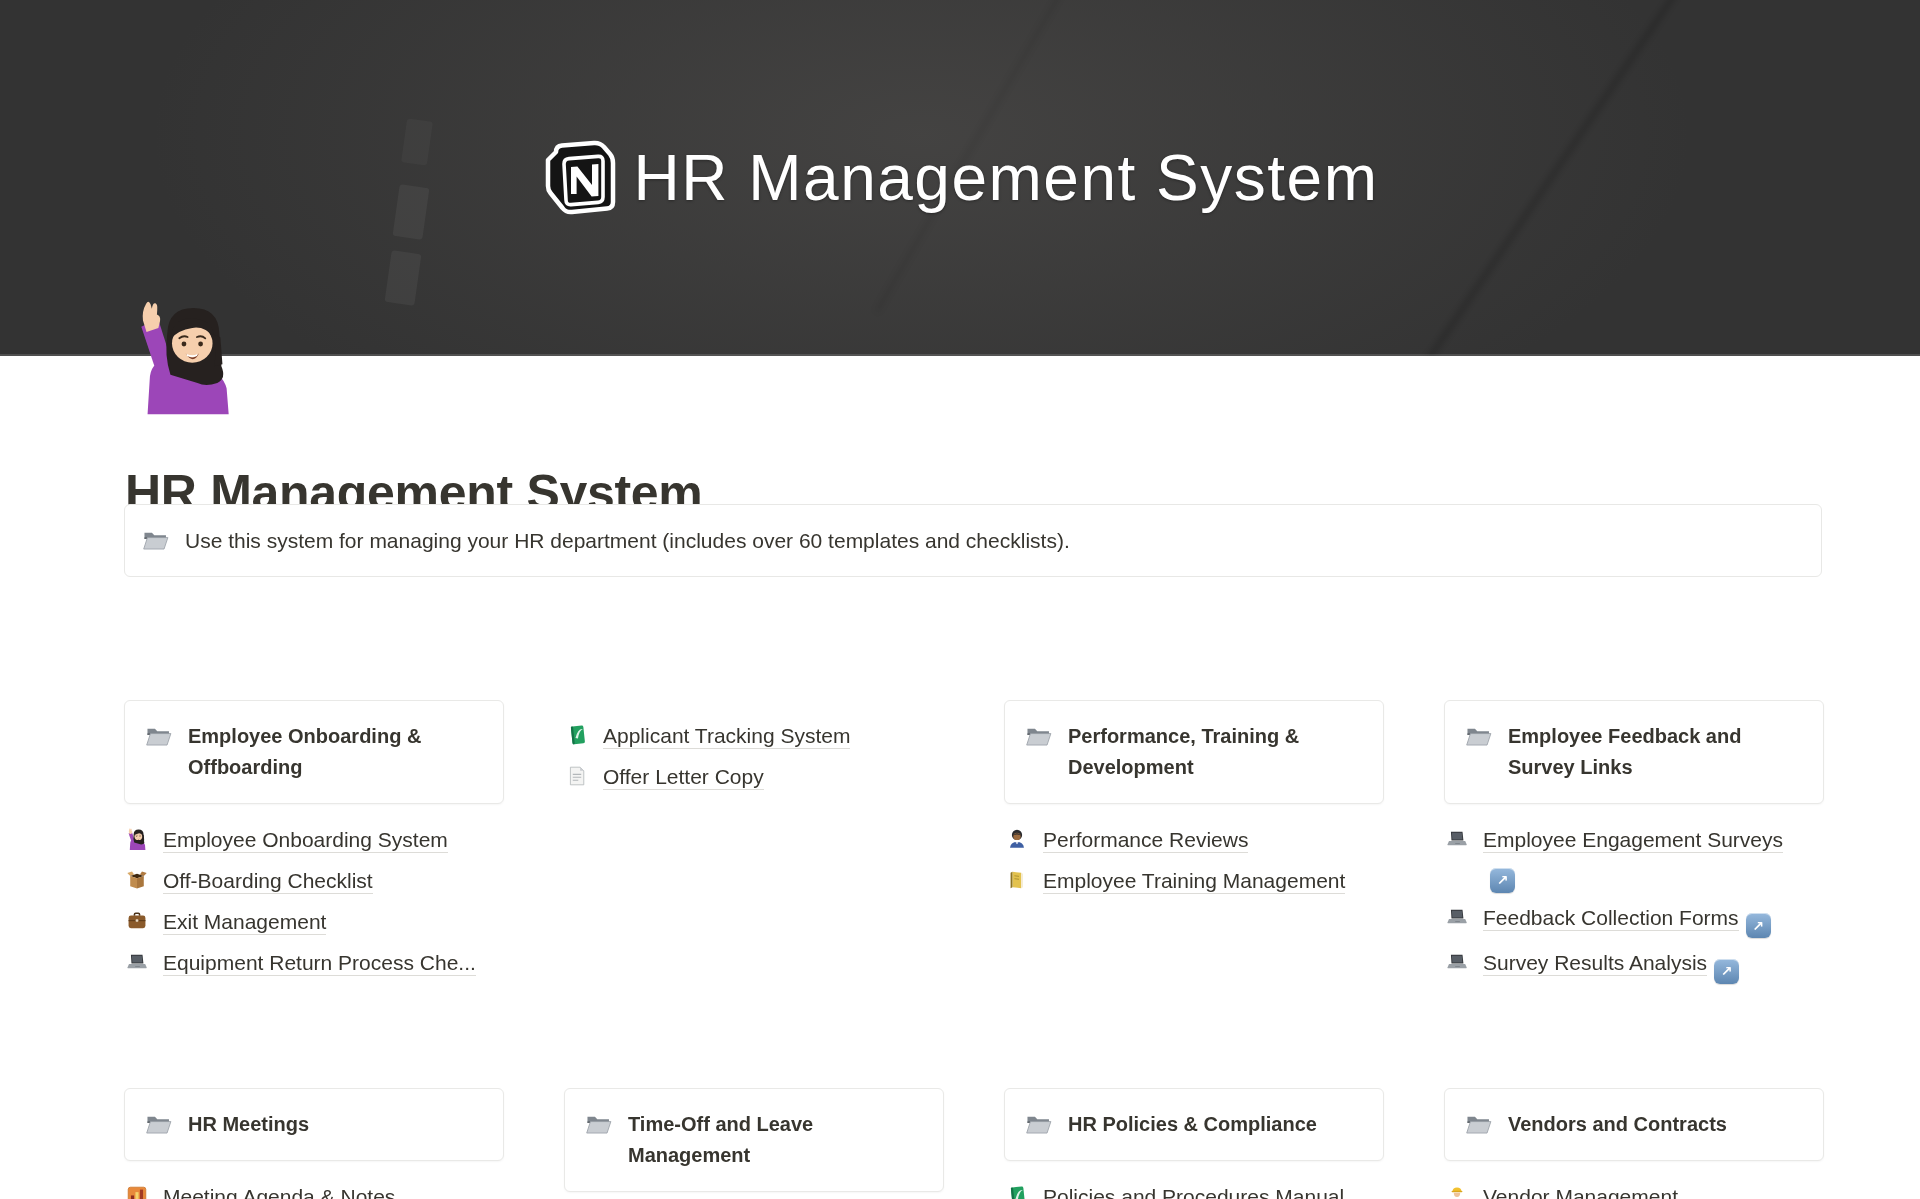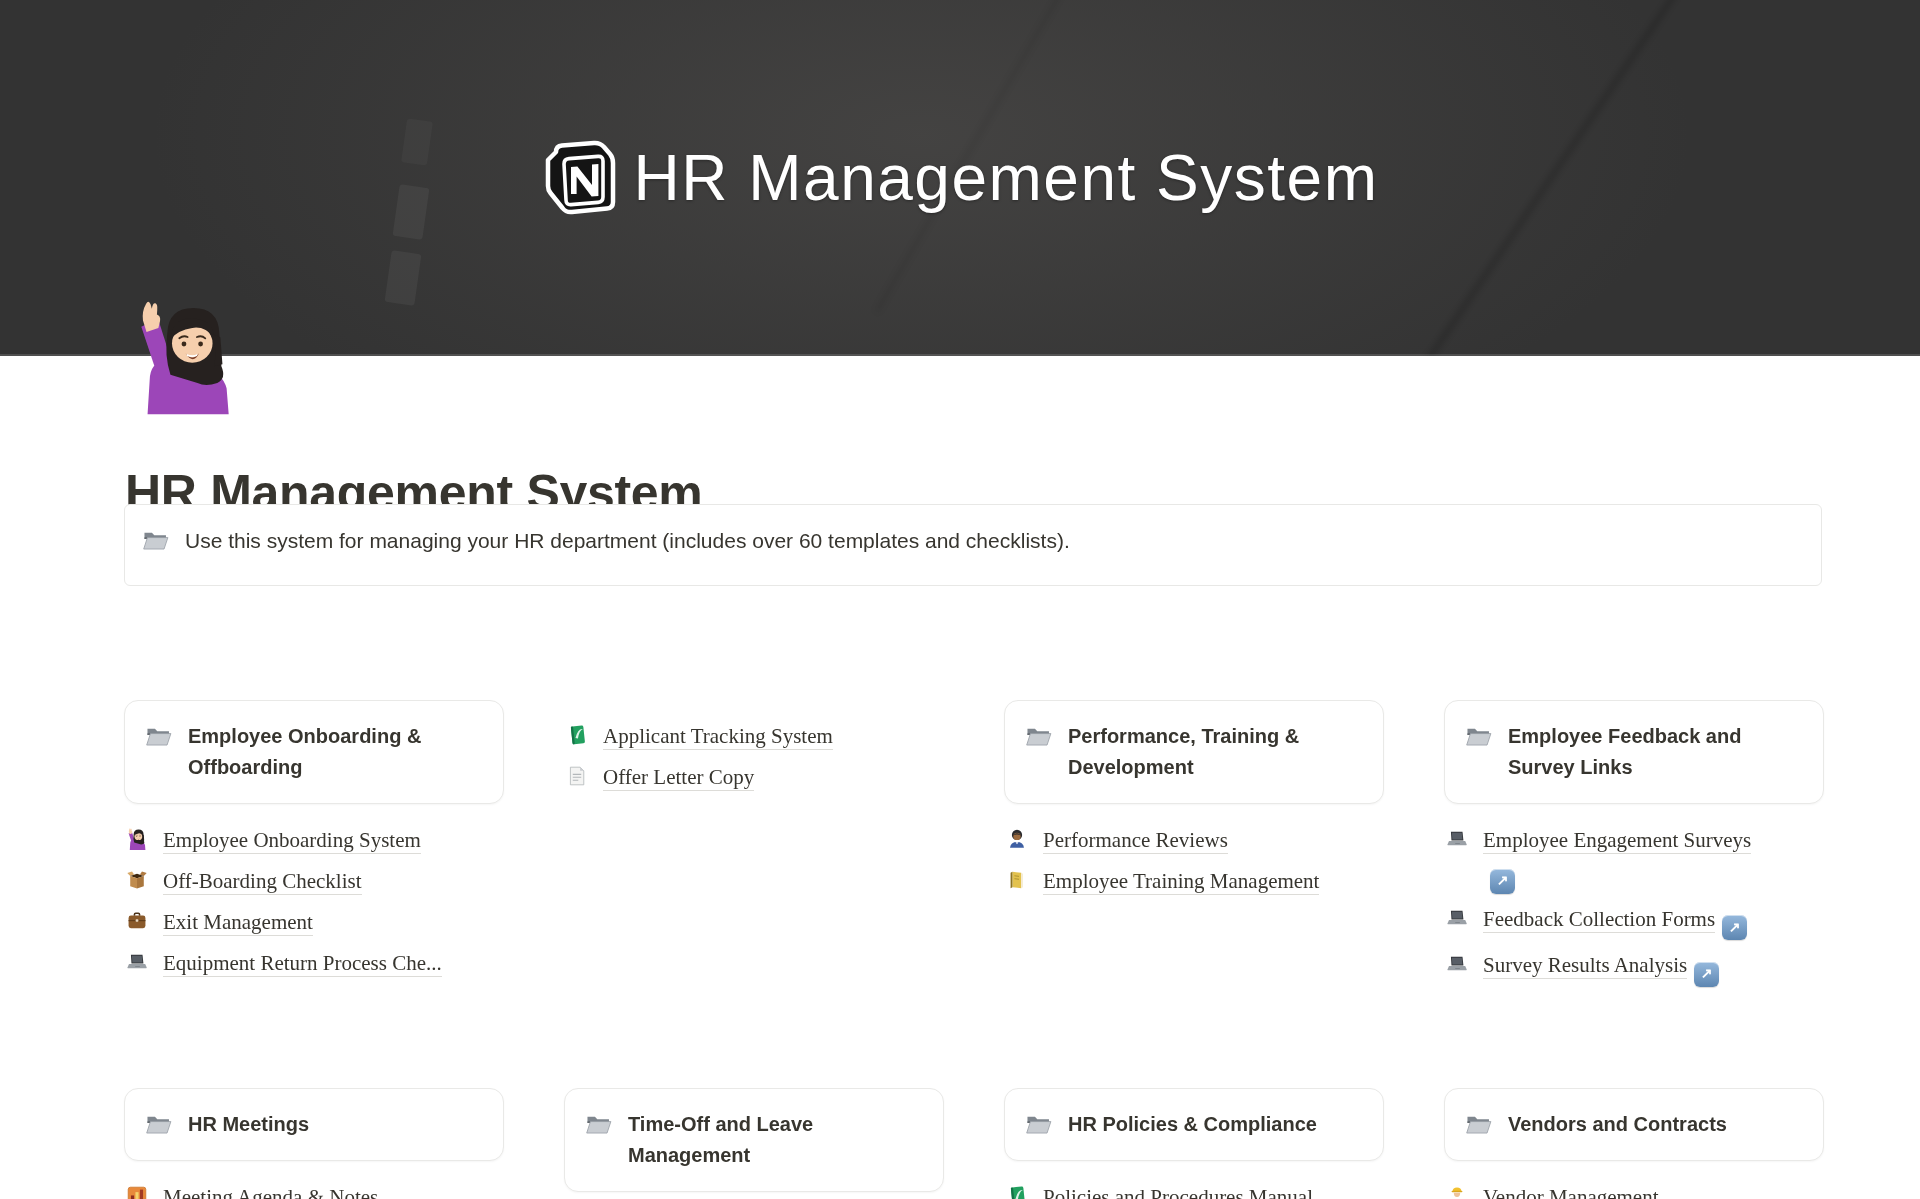--- a/index.html
+++ b/index.html
@@ -42,48 +42,48 @@
   .page-icon svg{width:104px;height:120px;}
   
   .page-title{
     position:absolute;left:125px;top:430px;
     font-size:50px;font-weight:700;line-height:58px;color:#37352f;letter-spacing:-0.3px;
   }
   
   .callout{
     position:absolute;left:124px;top:504px;width:1698px;box-sizing:border-box;
     background:#ffffff;border:1px solid #e8e8e6;border-radius:6px;
-    padding:19px 24px 28px 17px;display:flex;gap:16px;align-items:flex-start;
+    padding:19px 24px 19px 17px;display:flex;gap:16px;align-items:flex-start;
   }
   .callout .ic-folder{width:27px;height:27px;flex:0 0 27px;margin-top:3px;}
   .callout-text{font-size:21px;line-height:33px;color:#37352f;max-width:1430px;}
   .arrow-badge{
     display:inline-flex;width:26px;height:26px;border-radius:6px;
     background:linear-gradient(180deg,#96b9dd 0%,#5d86b1 100%);
     color:#fff;align-items:center;justify-content:center;
     font-size:15px;font-weight:700;vertical-align:-6px;margin:0 5px;
     box-shadow:inset 0 1px 0 rgba(255,255,255,0.55), 0 1px 1px rgba(0,0,0,0.15);
   }
   
   .grid{
     position:absolute;left:124px;top:700px;
     display:grid;grid-template-columns:repeat(4,380px);column-gap:60px;
     grid-template-rows:388px auto;
   }
   .card{
-    box-sizing:border-box;border:1px solid #e9e9e7;border-radius:14px;background:#fff;
+    box-sizing:border-box;border:1px solid #e9e9e7;border-radius:6px;background:#fff;
     box-shadow:0 1px 2px rgba(15,15,15,0.04);
     padding:20px 20px;display:flex;gap:16px;align-items:flex-start;cursor:pointer;
   }
   .card .ic{width:27px;height:27px;flex:0 0 27px;margin-top:2px;}
   .card-title{font-size:20px;font-weight:700;line-height:31px;color:#37352f;}
   .links{margin-top:20px;padding-left:2px;}
   .link-row{display:flex;align-items:flex-start;gap:15px;margin-bottom:9px;min-height:32px;}
   .link-row .ic{width:22px;height:22px;flex:0 0 22px;margin-top:4px;}
-  a.page-link{text-decoration:none;color:#37352f;font-size:21px;font-weight:500;line-height:32px;cursor:pointer;font-family:Liberation Serif, serif;}
+  a.page-link{text-decoration:none;color:#37352f;font-size:21px;font-weight:500;line-height:32px;cursor:pointer;}
   a.page-link .lbl{border-bottom:1.5px solid #dddcd8;padding-bottom:1px;}
   .link-row .arrow-badge{width:25px;height:25px;margin:2px 0 0 7px;font-size:14px;}
 </style>
 </head>
 <body>
 
 <svg width="0" height="0" style="position:absolute" aria-hidden="true">
   <defs>
     <symbol id="sym-notion-logo" viewBox="0 0 74 78">
       <path d="M14 12 Q14 6 20 5.4 L52 3 Q58 2.6 62 7 L68 14 Q71 17.6 71 23 V62 Q71 68 65 68.6 L30 72 Q24 72.6 20.5 68 L8.5 53 Q6 50 6 46 V20 Z" fill="#141414" stroke="#ffffff" stroke-width="4.5" stroke-linejoin="round"></path>

